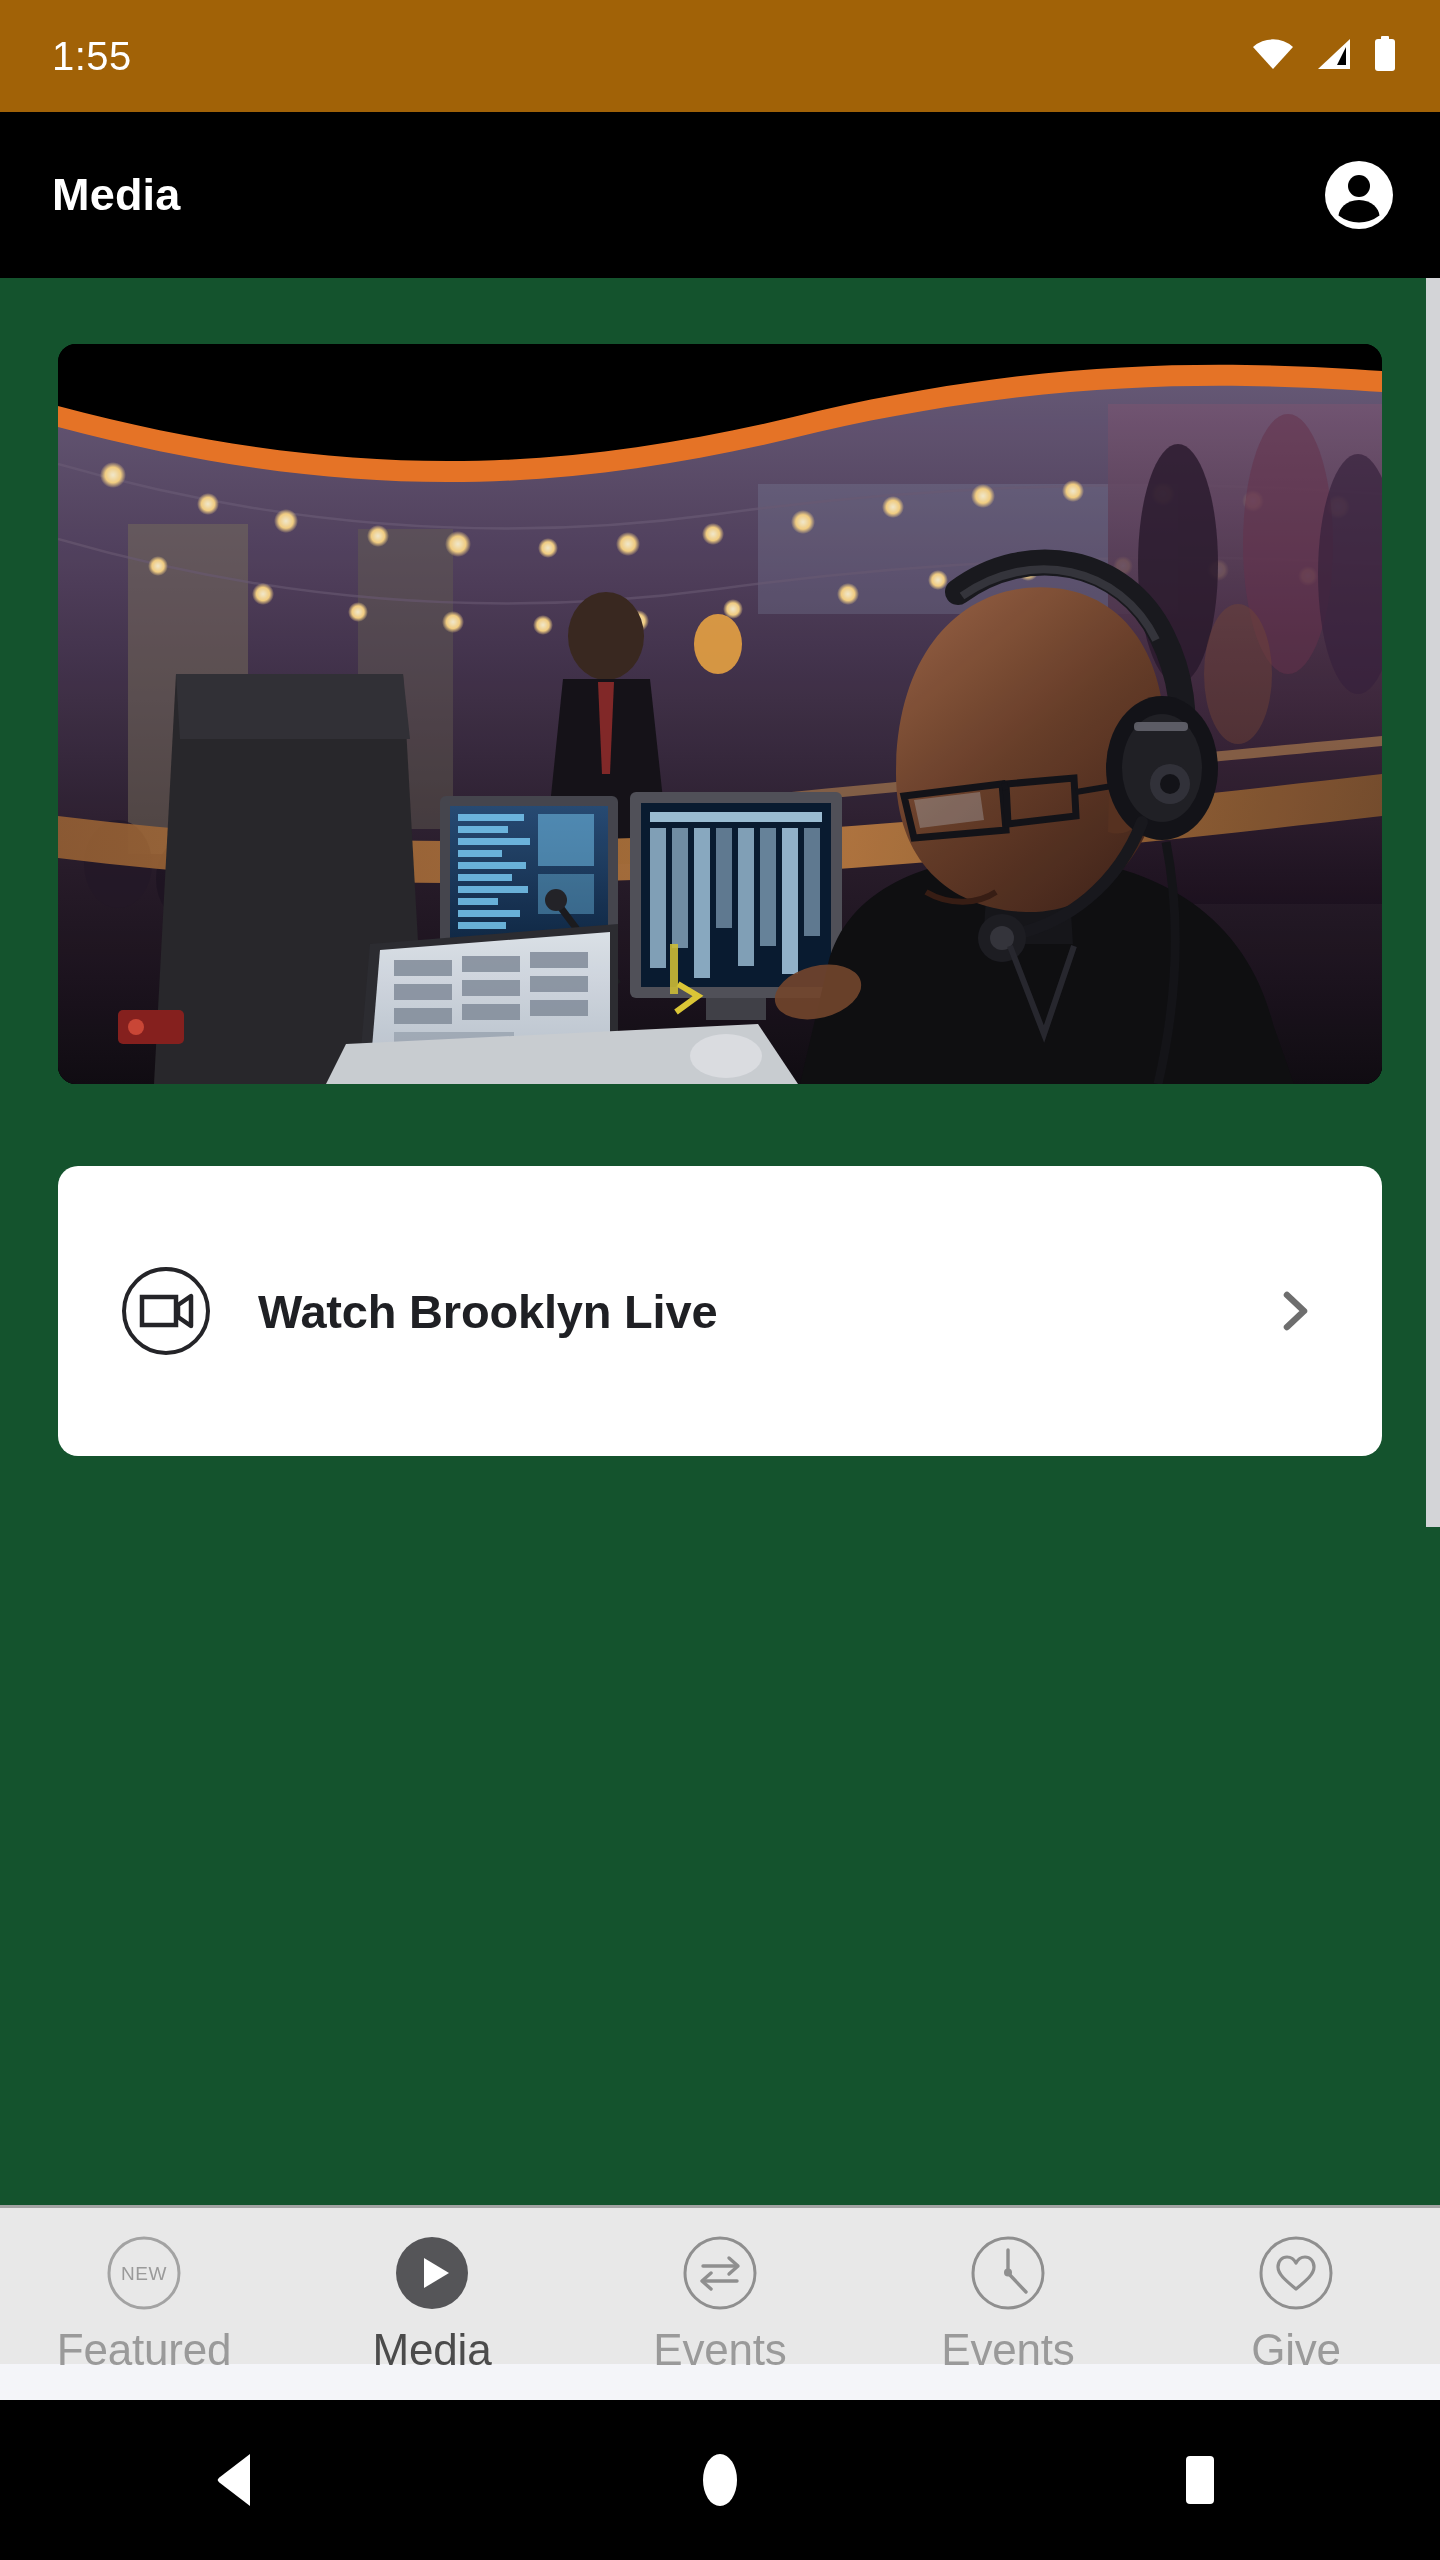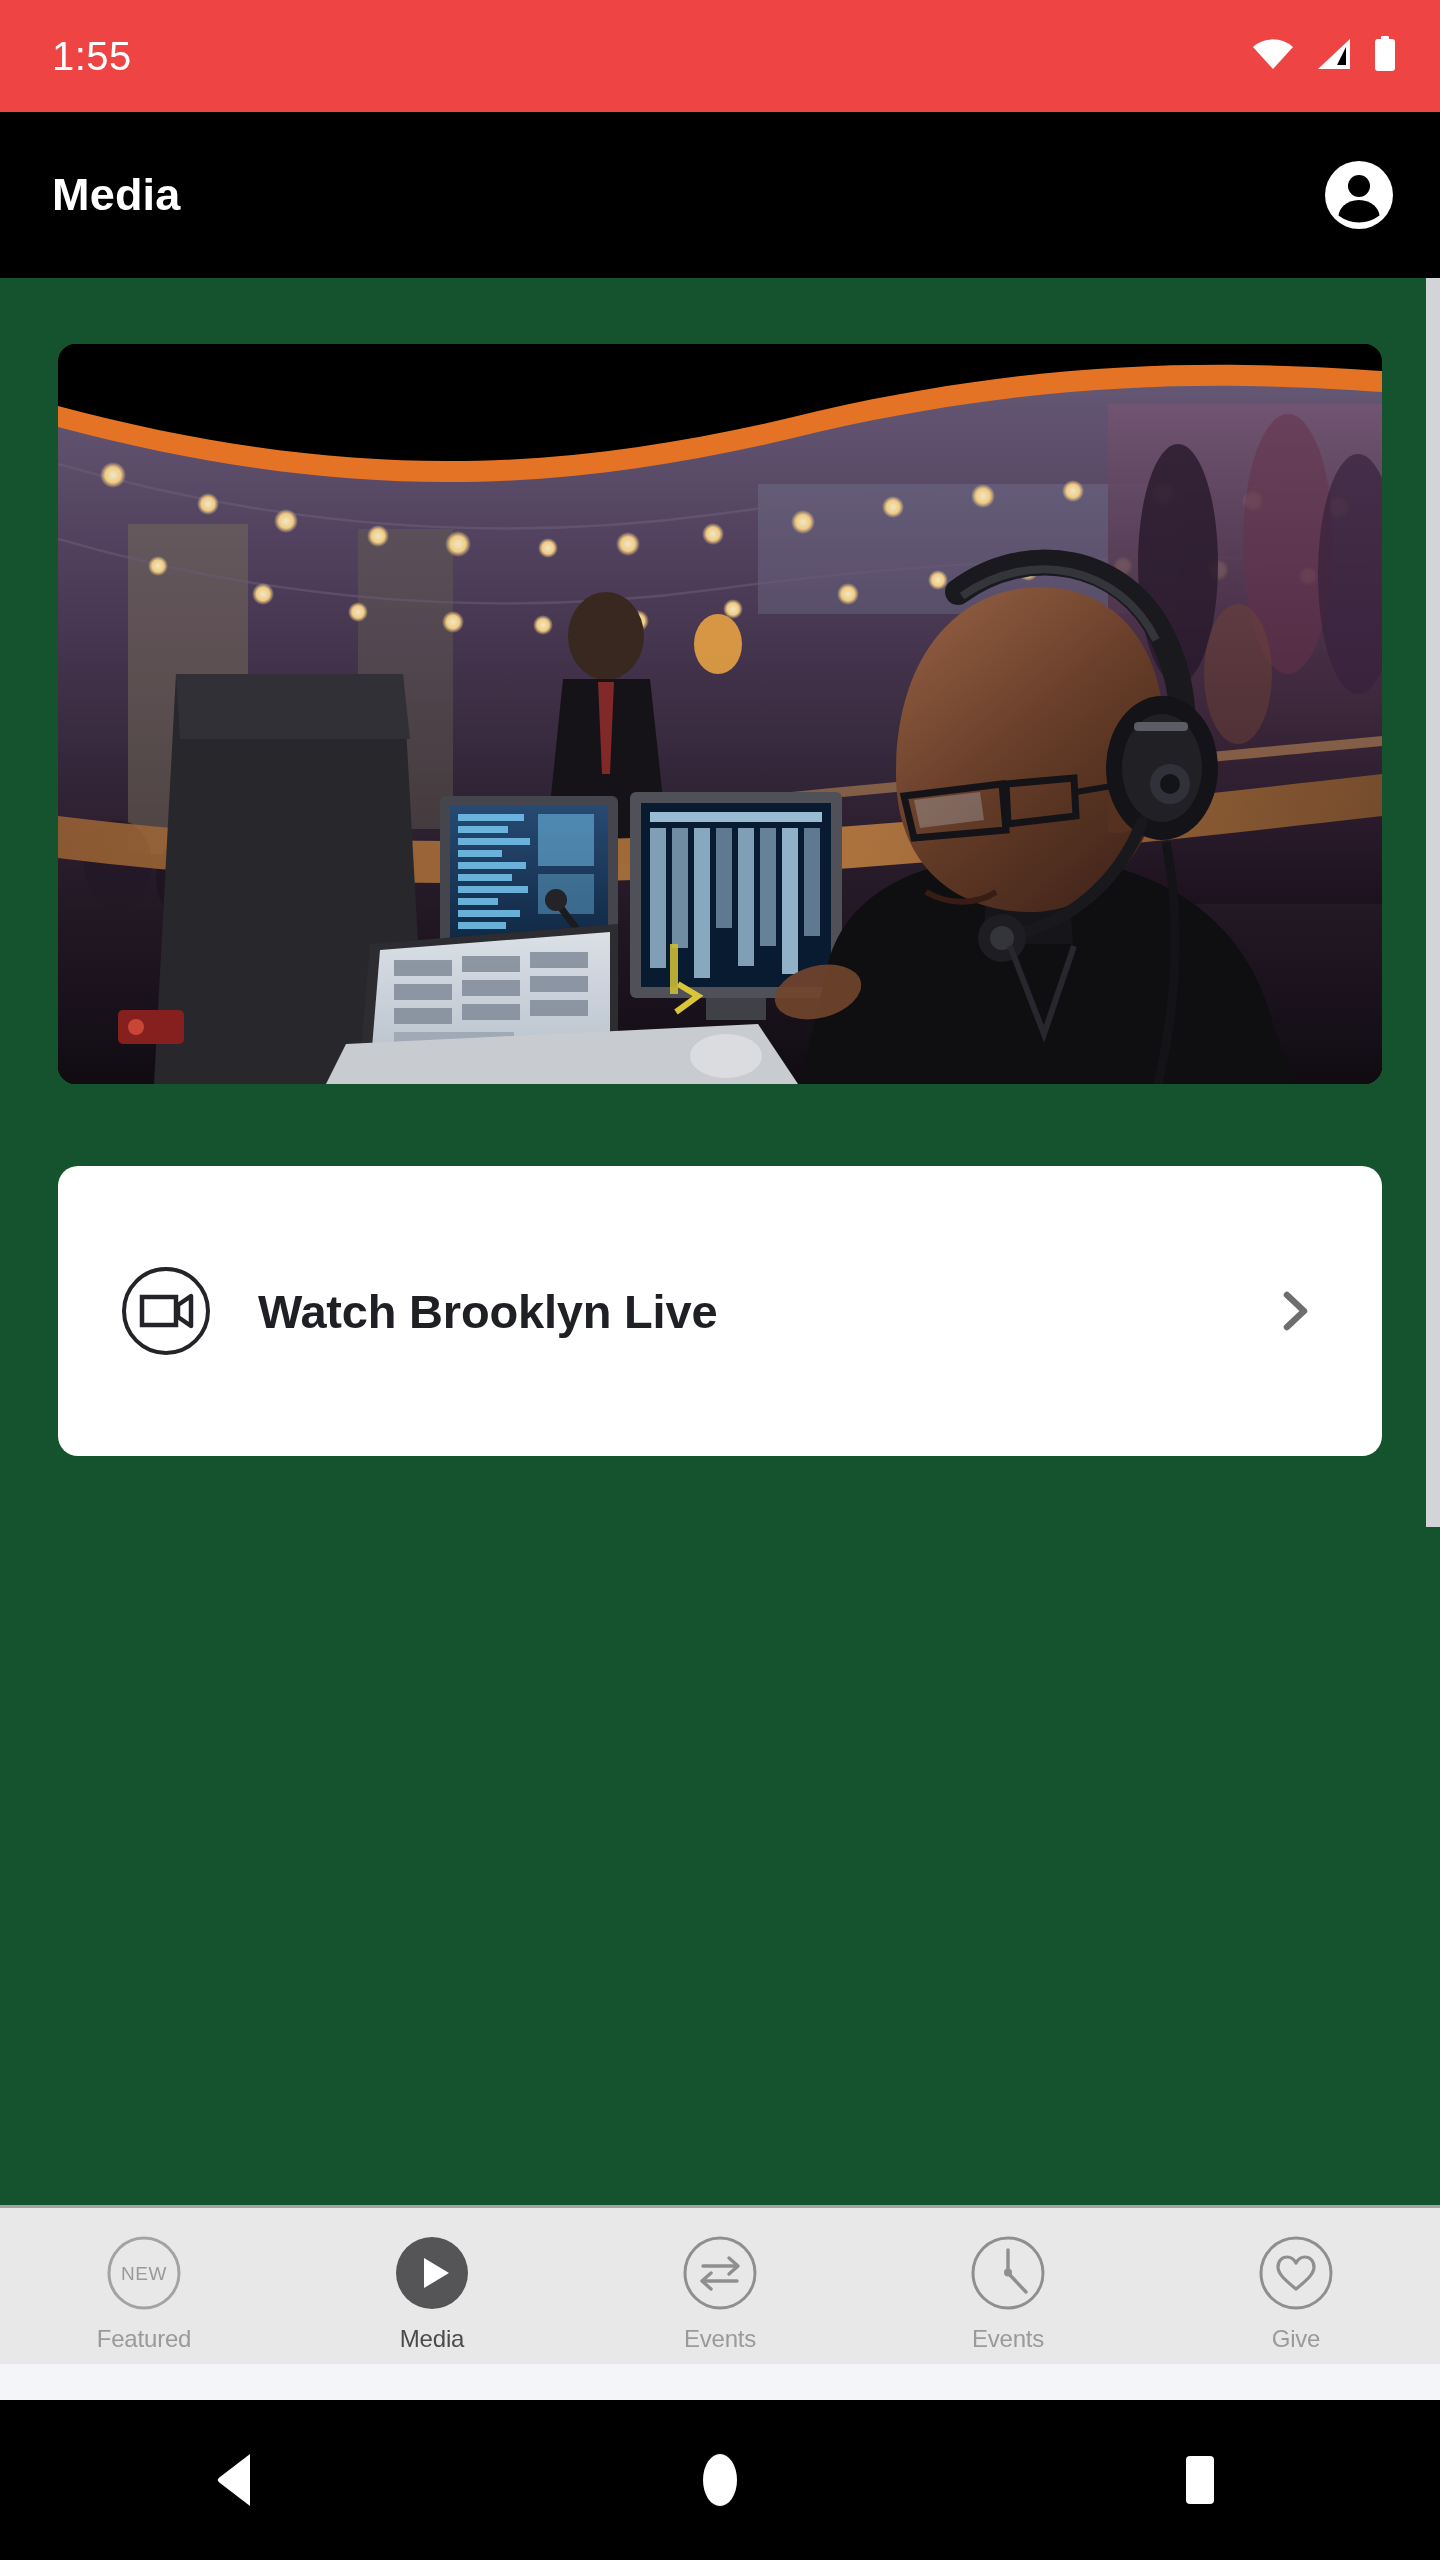--- a/index.html
+++ b/index.html
@@ -7,21 +7,21 @@
   body {
     font-family:"Liberation Sans", sans-serif;
     background:#f4f5f9;
     overflow:hidden;
     position:relative;
   }
 
   
   .status-bar{
     position:absolute; top:0; left:0; width:1440px; height:112px;
-    background:#ef4444; display:flex; align-items:center;
+    background:#a16207; display:flex; align-items:center;
     padding:0 44px 0 52px; justify-content:space-between;
   }
   .status-time{ color:#fff; font-size:40px; font-weight:400; letter-spacing:0.5px; }
   .status-icons{ display:flex; align-items:center; gap:22px; }
 
   
   .app-bar{
     position:absolute; top:112px; left:0; width:1440px; height:166px;
     background:#000; display:flex; align-items:center;
     padding:0 44px 0 52px; justify-content:space-between;
@@ -67,21 +67,21 @@
   .bottom-nav{
     position:absolute; top:2205px; left:0; width:1440px; height:159px;
     background:#e8e8e8; display:flex; align-items:flex-start;
     border-top:3px solid #a3a3a3;
   }
   .nav-item{
     flex:1; display:flex; flex-direction:column; align-items:center;
     padding-top:26px;
   }
   .nav-icon{ width:78px; height:78px; display:flex; align-items:center; justify-content:center; }
-  .nav-label{ margin-top:13px; font-size:24px; color:#9a9a9a; letter-spacing:-0.2px; }
+  .nav-label{ margin-top:13px; font-size:44px; color:#9a9a9a; letter-spacing:-0.2px; }
   .nav-item.active .nav-label{ color:#4b4b4b; }
 
   
   .android-nav{
     position:absolute; top:2400px; left:0; width:1440px; height:160px;
     background:#000; display:flex; align-items:center; justify-content:space-around;
   }
   .android-btn{ width:120px; height:120px; display:flex; align-items:center; justify-content:center; }
 </style>
 </head>

